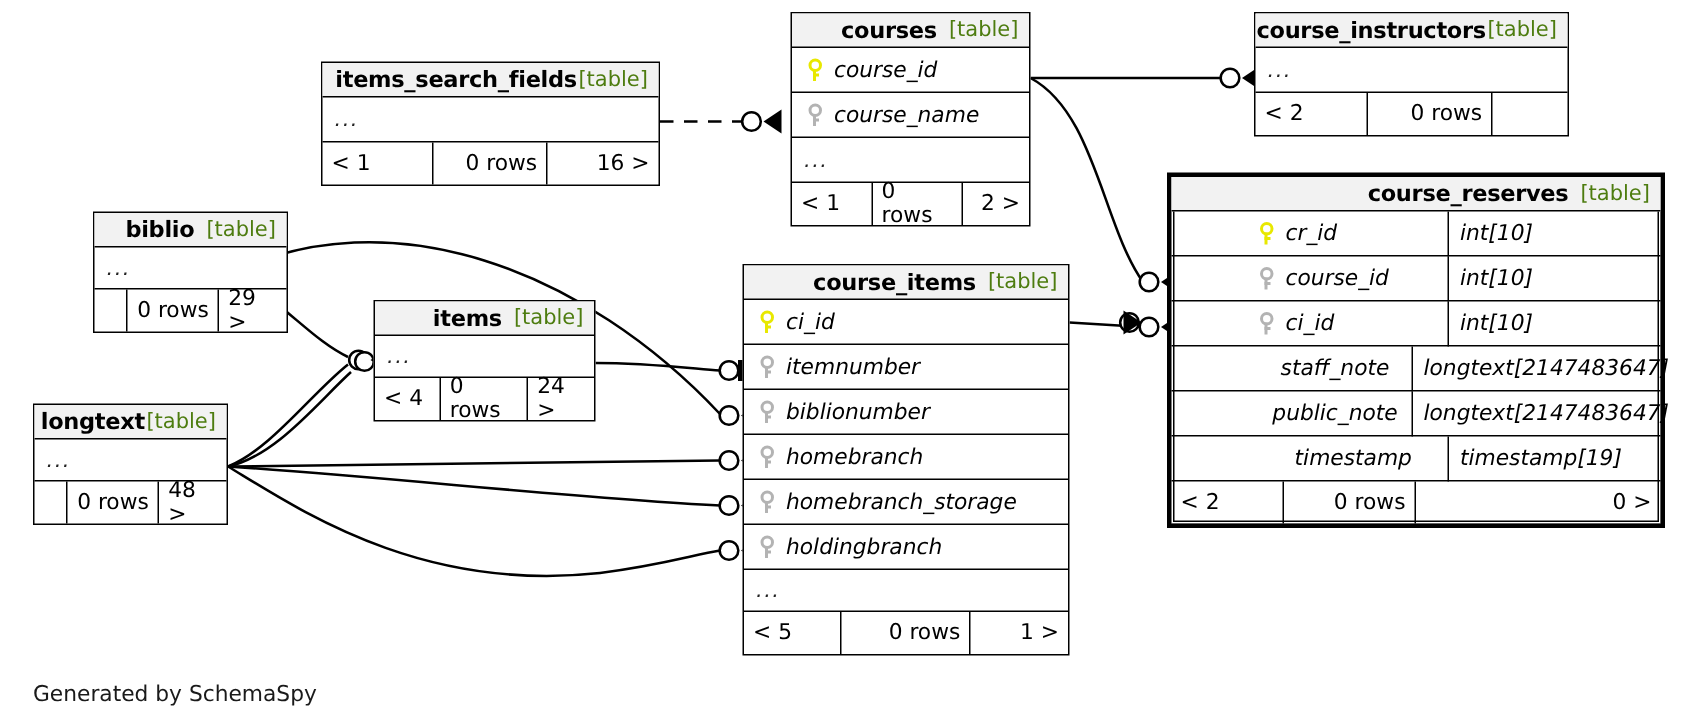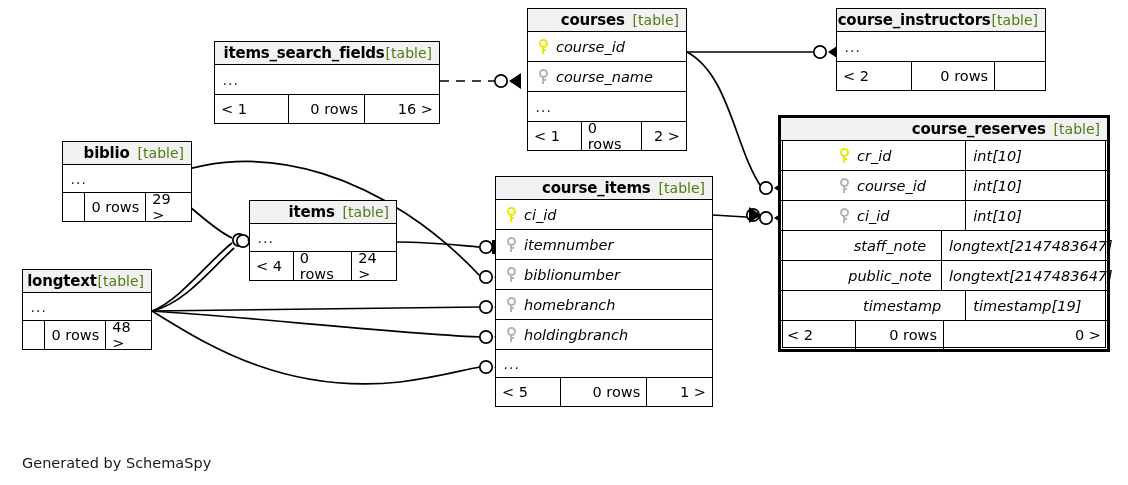--- a/index.html
+++ b/index.html
@@ -265,20 +265,30 @@
       <span class="cn">homebranch</span>
     </div>
     <div class="row">
       <span class="kc">
           <span class="key fk">
             <i class="head"></i>
             <i class="shaft"></i>
             <i class="tooth"></i>
           </span>
         </span>
+      <span class="cn">homebranch_storage</span>
+    </div>
+    <div class="row">
+      <span class="kc">
+          <span class="key fk">
+            <i class="head"></i>
+            <i class="shaft"></i>
+            <i class="tooth"></i>
+          </span>
+        </span>
       <span class="cn">holdingbranch</span>
     </div>
     <div class="row nokey" style="padding-left:6px;height:28px;">
       <span class="ellip">...</span>
     </div>
     <div class="foot">
       <div class="fc fl" style="width:30%;">&lt; 5</div>
       <div class="fc fr" style="width:40%;">0 rows</div>
       <div class="fc fr" style="width:30%;">1 &gt;</div>
     </div>

